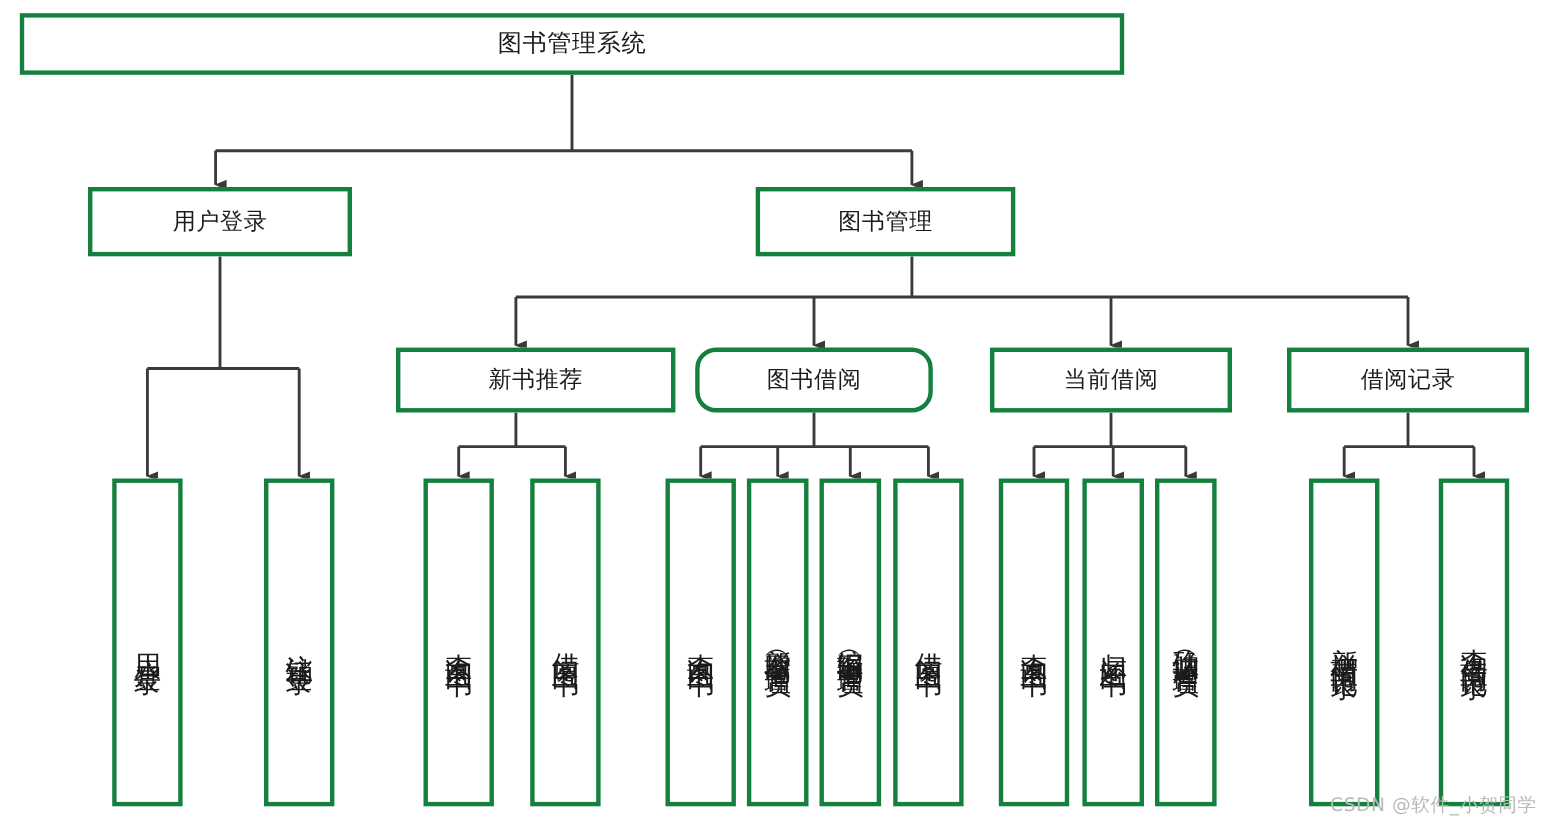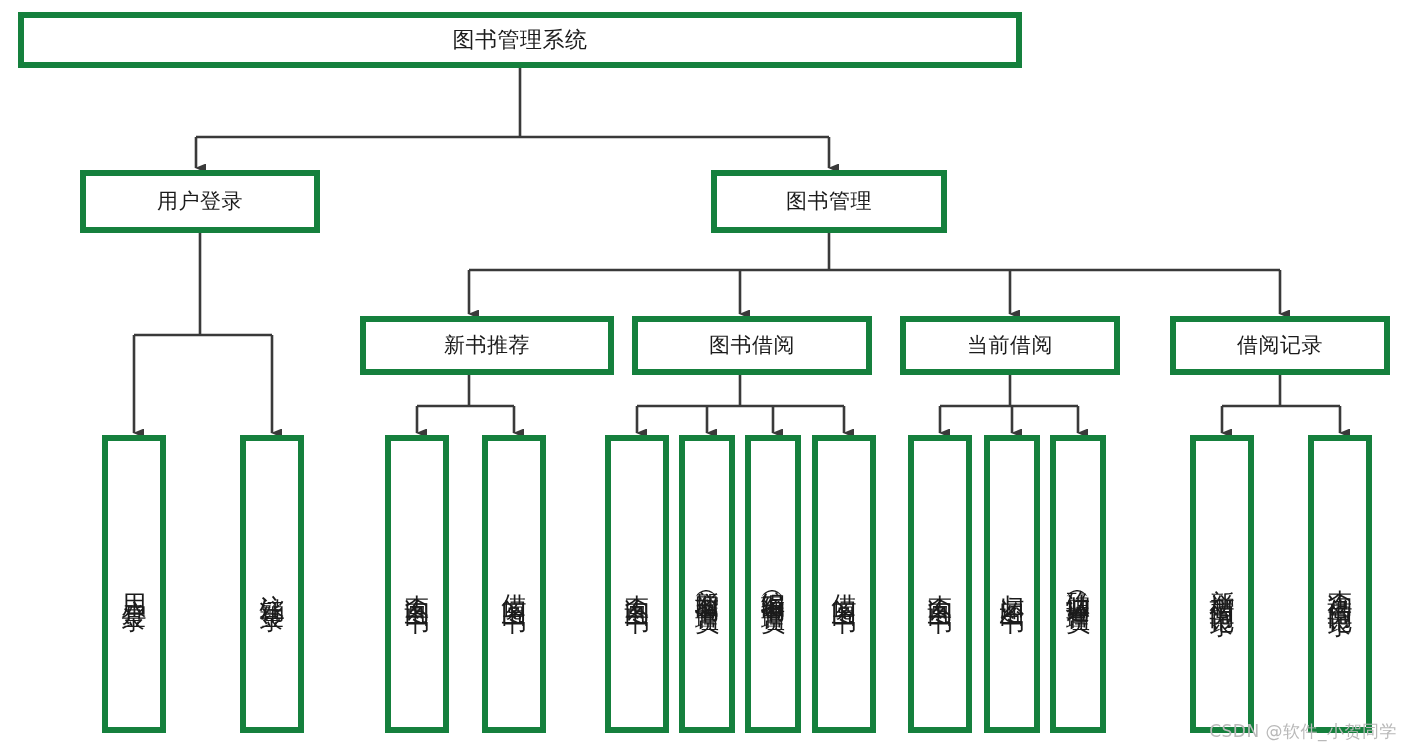--- a/index.html
+++ b/index.html
@@ -23,21 +23,21 @@
     left: 0;
     top: 0;
     width: 1405px;
     height: 747px;
     pointer-events: none;
   }
   .node {
     position: absolute;
     box-sizing: border-box;
     background: #ffffff;
-    border: 6px solid #15803d;
+    border: 4px solid #15803d;
     display: flex;
     align-items: center;
     justify-content: center;
     color: #1b1b1b;
   }
   .node-label {
     display: block;
     text-align: center;
     line-height: 1.18;
     white-space: nowrap;
@@ -128,29 +128,29 @@
   </svg>
 
   <div class="node root horiz" style="left:18px; top:12px; width:1004px; height:56px;">
     <span class="node-label">图书管理系统</span>
   </div>
 
   <div class="node horiz" style="left:80px; top:170px; width:240px; height:63px;">
     <span class="node-label">用户登录</span>
   </div>
 
-  <div class="node horiz" style="left:711px; top:170px; width:236px; height:63px;">
+  <div class="node horiz" style="left:687px; top:170px; width:236px; height:63px;">
     <span class="node-label">图书管理</span>
   </div>
 
   <div class="node horiz" style="left:360px; top:316px; width:254px; height:59px;">
     <span class="node-label">新书推荐</span>
   </div>
 
-  <div class="node horiz" style="left:632px; top:316px; width:240px; height:59px;">
+  <div class="node horiz" style="left:632px; top:316px; width:216px; height:59px;border-radius:19px;">
     <span class="node-label">图书借阅</span>
   </div>
 
   <div class="node horiz" style="left:900px; top:316px; width:220px; height:59px;">
     <span class="node-label">当前借阅</span>
   </div>
 
   <div class="node horiz" style="left:1170px; top:316px; width:220px; height:59px;">
     <span class="node-label">借阅记录</span>
   </div>

